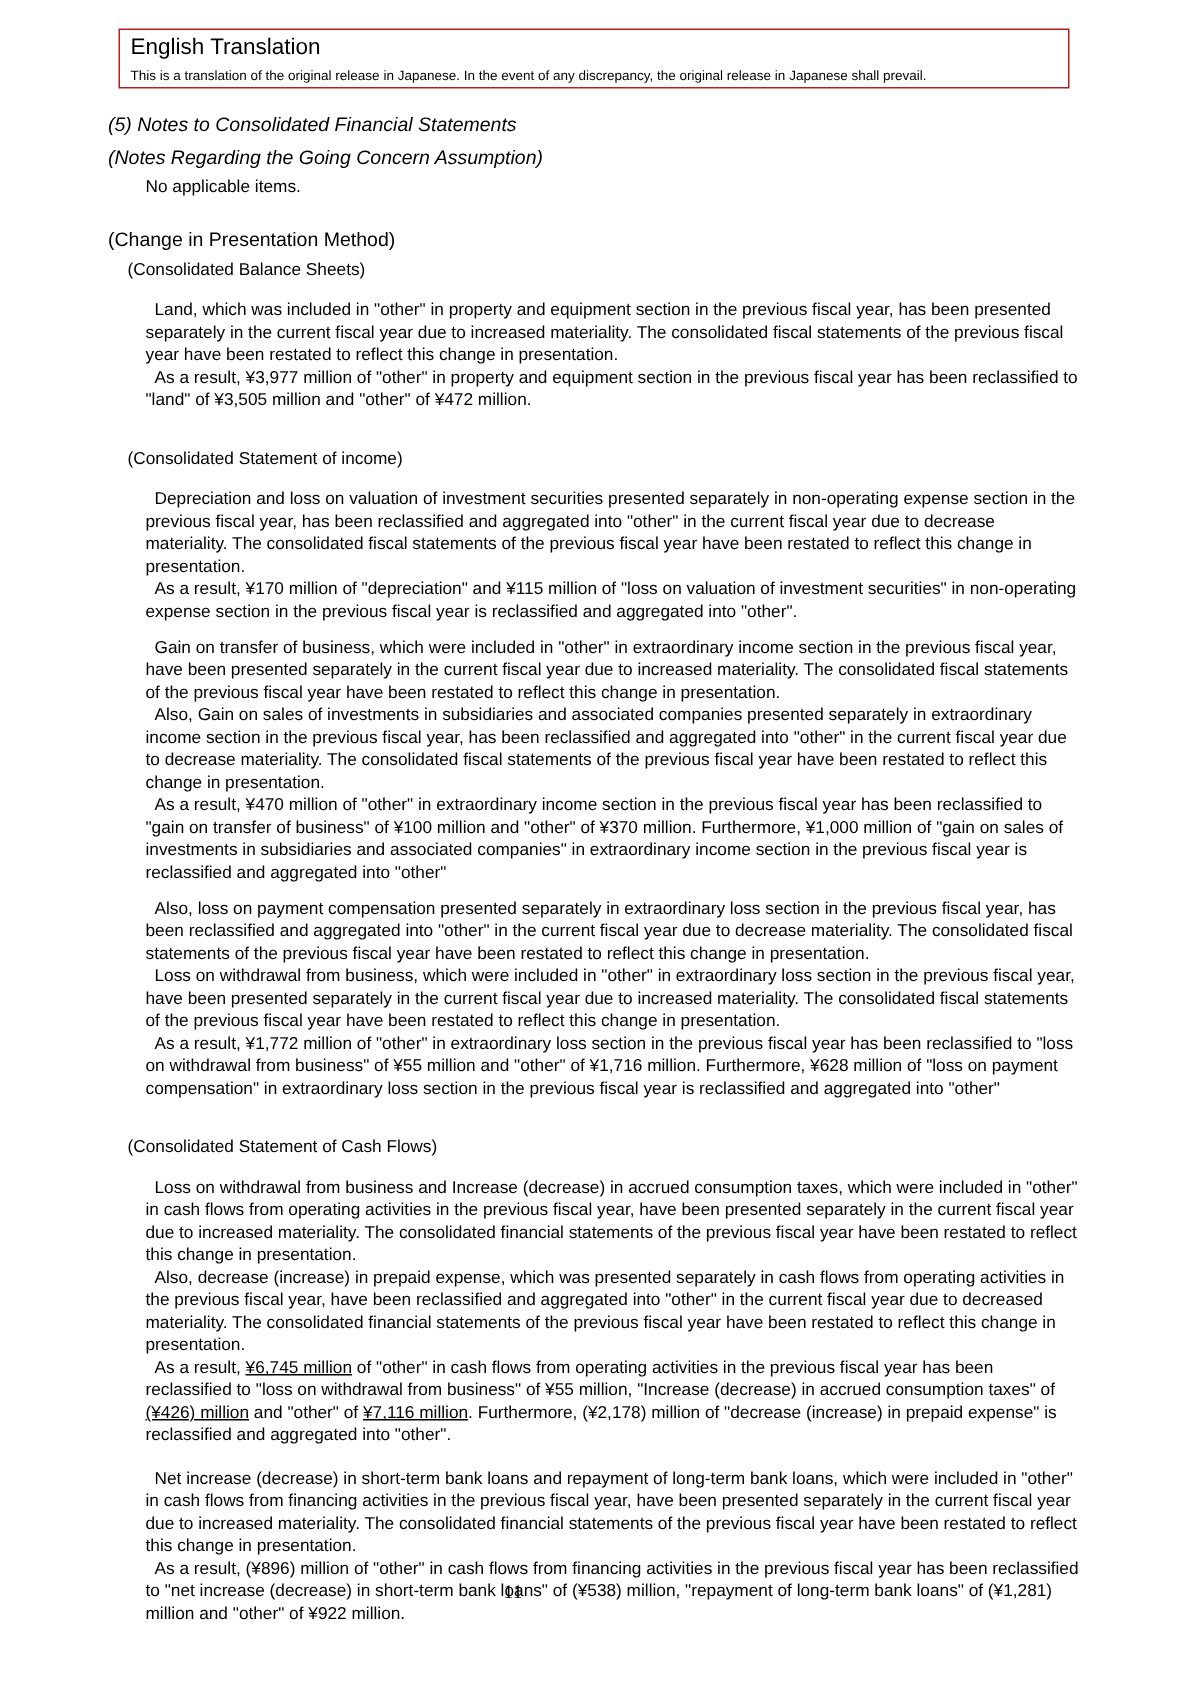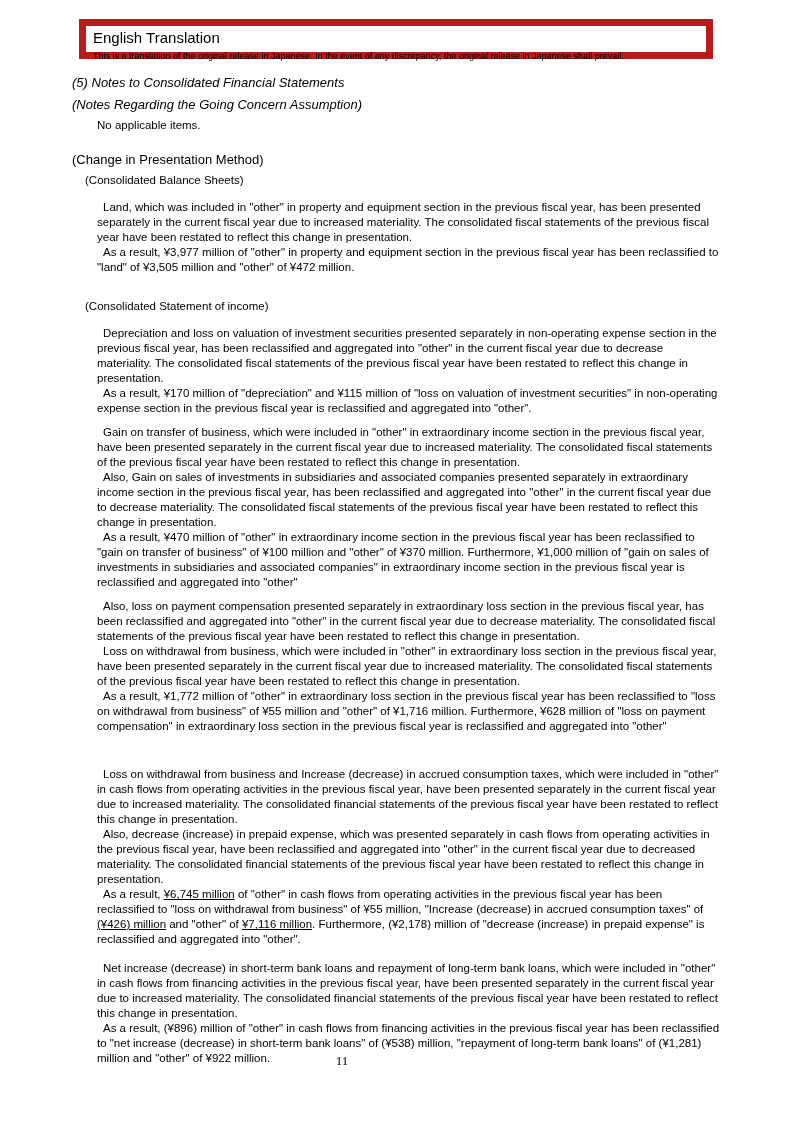--- a/index.html
+++ b/index.html
@@ -1,20 +1,20 @@
 <!DOCTYPE html>
 <html><head>
 <meta charset="utf-8">
 <style>
   html, body { margin: 0; padding: 0; background: #ffffff; }
   body { width: 800px; height: 1131px; position: relative; overflow: hidden; color: #000; }
   .page { position: absolute; left: 0; top: 0; width: 800px; height: 1131px; }
   .banner {
     position: absolute; left: 79px; top: 19px; width: 634px; height: 40px;
-    border: 7px solid #b91c1c; box-sizing: border-box; padding: 2px 7px 0 7px;
+    border: 1px solid #b91c1c; box-sizing: border-box; padding: 2px 7px 0 7px;
     font-family: "Liberation Sans", sans-serif;
   }
   .banner-title { font-size: 15px; line-height: 19px; }
   .banner-note { font-size: 9px; line-height: 14px; margin-top: 2px; }
   .content {
     position: absolute; left: 72px; top: 73px; width: 660px;
     font-family: "Liberation Sans", sans-serif;
   }
   .h1 { font-size: 13px; line-height: 20px; margin: 0; font-style: italic; }
   .noitems { font-size: 11.5px; line-height: 16px; padding-left: 25px; margin: 2px 0 0 0; }
@@ -67,20 +67,21 @@
       <p class="para">Also, Gain on sales of investments in subsidiaries and associated companies presented separately in extraordinary income section in the previous fiscal year, has been reclassified and aggregated into "other" in the current fiscal year due to decrease materiality. The consolidated fiscal statements of the previous fiscal year have been restated to reflect this change in presentation.</p>
       <p class="para">As a result, ¥470 million of "other" in extraordinary income section in the previous fiscal year has been reclassified to "gain on transfer of business" of ¥100 million and "other" of ¥370 million. Furthermore, ¥1,000 million of "gain on sales of investments in subsidiaries and associated companies" in extraordinary income section in the previous fiscal year is reclassified and aggregated into "other"</p>
       <div class="blank"></div>
       <p class="para">Also, loss on payment compensation presented separately in extraordinary loss section in the previous fiscal year, has been reclassified and aggregated into "other" in the current fiscal year due to decrease materiality. The consolidated fiscal statements of the previous fiscal year have been restated to reflect this change in presentation.</p>
       <p class="para">Loss on withdrawal from business, which were included in "other" in extraordinary loss section in the previous fiscal year, have been presented separately in the current fiscal year due to increased materiality. The consolidated fiscal statements of the previous fiscal year have been restated to reflect this change in presentation.</p>
       <p class="para">As a result, ¥1,772 million of "other" in extraordinary loss section in the previous fiscal year has been reclassified to "loss on withdrawal from business" of ¥55 million and "other" of ¥1,716 million. Furthermore, ¥628 million of "loss on payment compensation" in extraordinary loss section in the previous fiscal year is reclassified and aggregated into "other"</p>
     </div>
 
     <div class="blank"></div>
 
+    <p class="sub">(Consolidated Statement of Cash Flows)</p>
     <div class="block">
       <p class="para">Loss on withdrawal from business and Increase (decrease) in accrued consumption taxes, which were included in "other" in cash flows from operating activities in the previous fiscal year, have been presented separately in the current fiscal year due to increased materiality. The consolidated financial statements of the previous fiscal year have been restated to reflect this change in presentation.</p>
       <p class="para">Also, decrease (increase) in prepaid expense, which was presented separately in cash flows from operating activities in the previous fiscal year, have been reclassified and aggregated into "other" in the current fiscal year due to decreased materiality. The consolidated financial statements of the previous fiscal year have been restated to reflect this change in presentation.</p>
       <p class="para"><span>As a result, </span><span class="u">¥6,745 million</span><span> of "other" in cash flows from operating activities in the previous fiscal year has been reclassified to "loss on withdrawal from business" of ¥55 million, "Increase (decrease) in accrued consumption taxes" of </span><span class="u">(¥426) million</span><span> and "other" of </span><span class="u">¥7,116 million</span><span>. Furthermore, (¥2,178) million of "decrease (increase) in prepaid expense" is reclassified and aggregated into "other".</span></p>
       <div class="blank2"></div>
       <p class="para">Net increase (decrease) in short-term bank loans and repayment of long-term bank loans, which were included in "other" in cash flows from financing activities in the previous fiscal year, have been presented separately in the current fiscal year due to increased materiality. The consolidated financial statements of the previous fiscal year have been restated to reflect this change in presentation.</p>
       <p class="para">As a result, (¥896) million of "other" in cash flows from financing activities in the previous fiscal year has been reclassified to "net increase (decrease) in short-term bank loans" of (¥538) million, "repayment of long-term bank loans" of (¥1,281) million and "other" of ¥922 million.</p>
     </div>
   </div>
 

